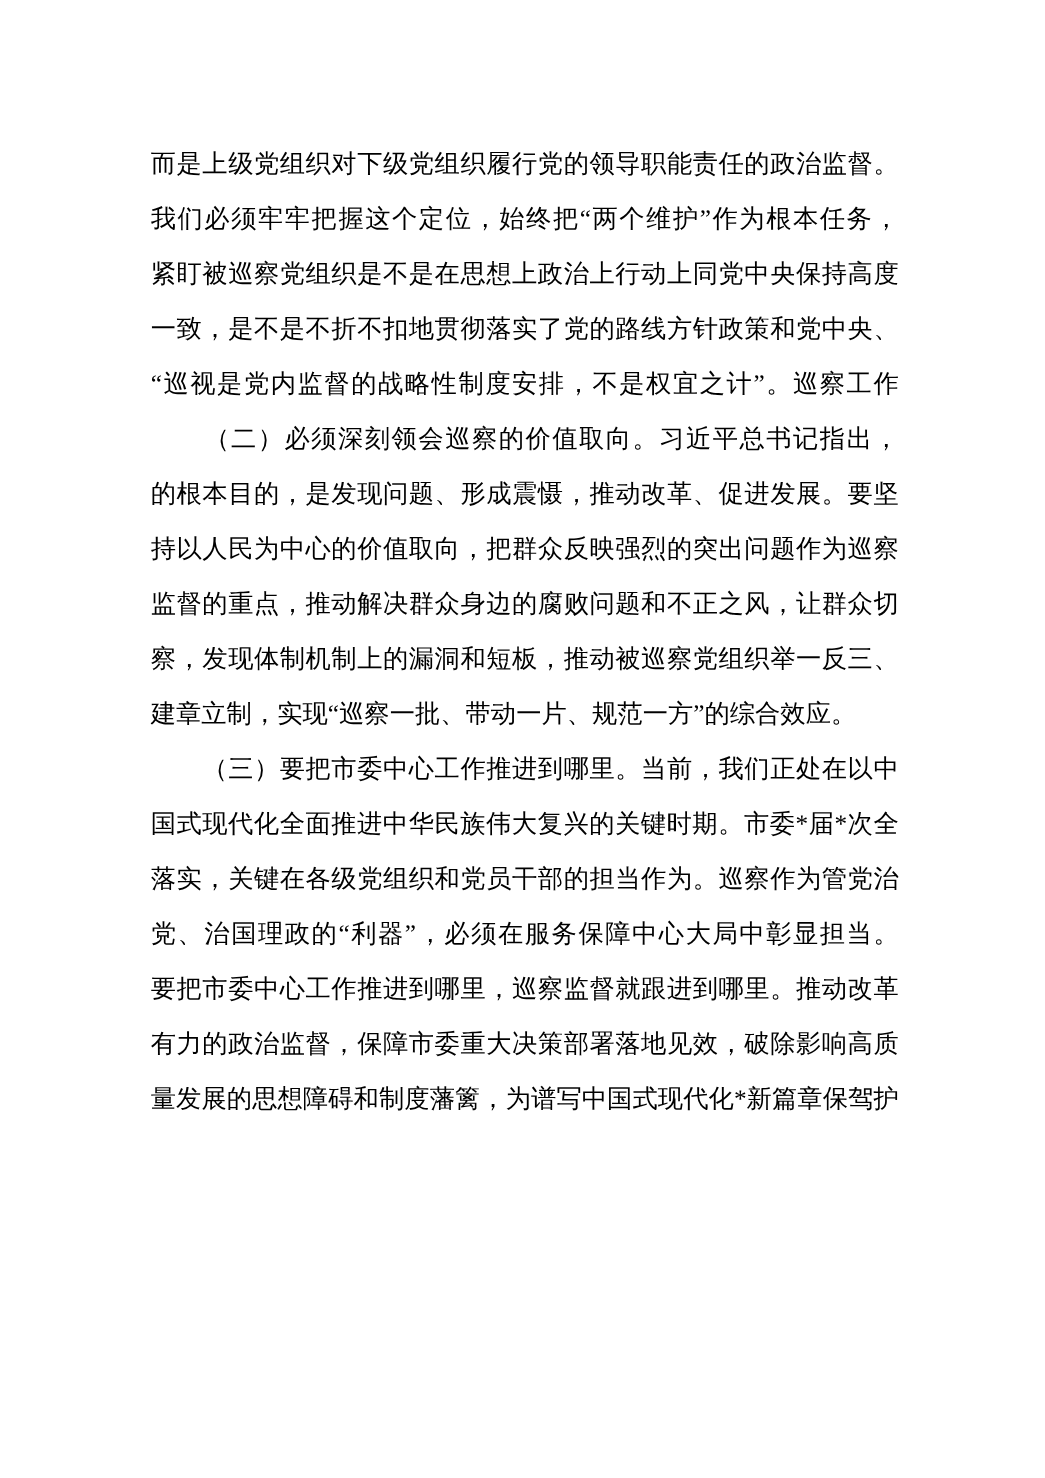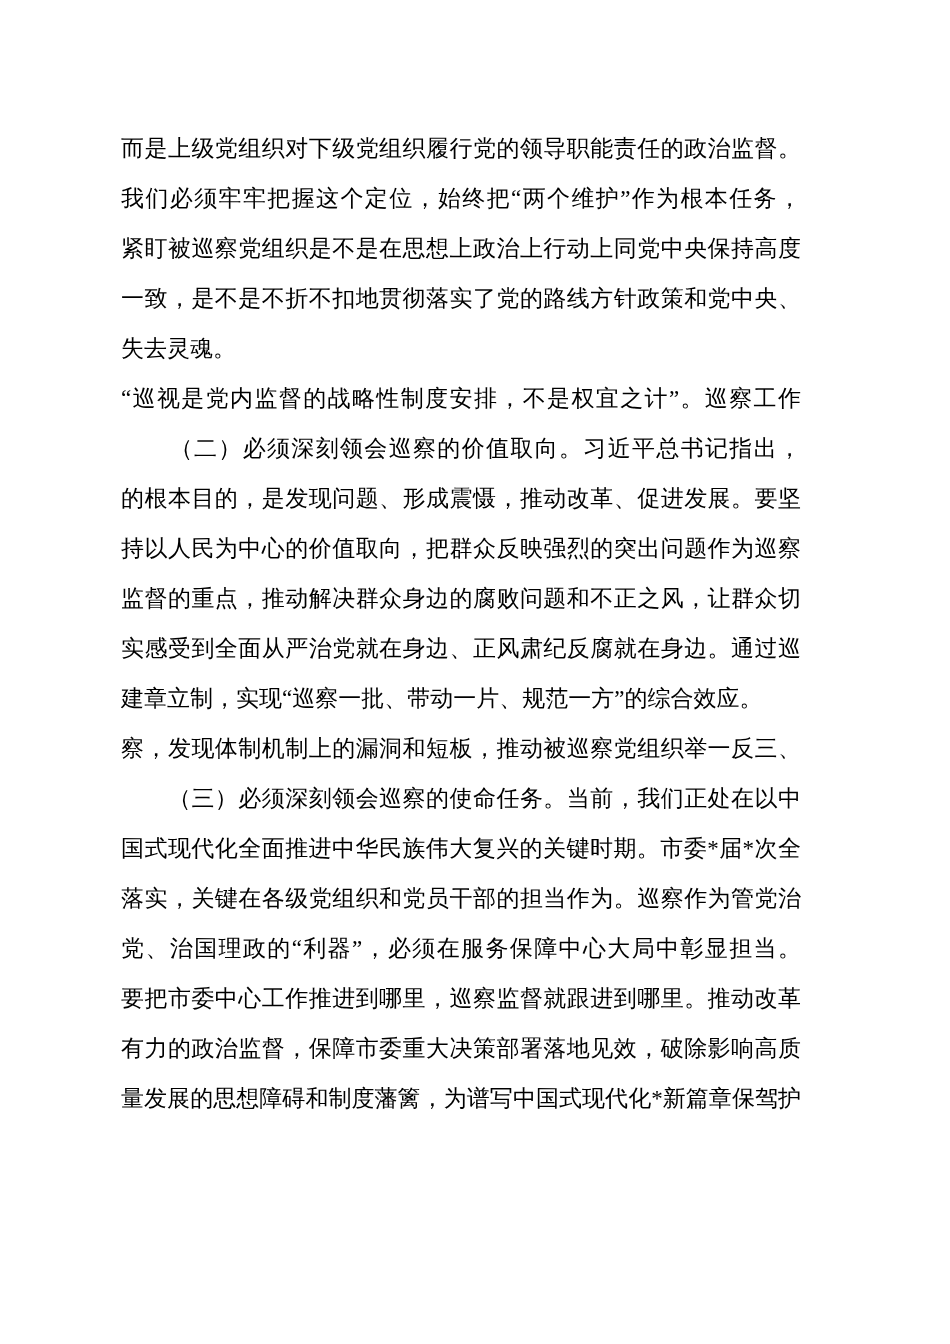--- a/index.html
+++ b/index.html
@@ -17,21 +17,21 @@
     position: absolute;
     left: 0;
     top: 0;
     width: 950px;
     height: 1344px;
     background: var(--page-bg, #ffffff);
     overflow: hidden;
   }
   .text-block {
     position: absolute;
-    left: 121px;
+    left: 137px;
     top: 124px;
     width: 680px;
     color: var(--text-color, #000000);
   }
   .paragraph {
     margin: 0;
     padding: 0;
   }
   .line {
     height: 50px;
@@ -51,34 +51,32 @@
 </head>
 <body>
 
 <div class="page">
   <div class="text-block" id="doc">
       <div class="paragraph">
         <div class="line">而是上级党组织对下级党组织履行党的领导职能责任的政治监督。</div>
         <div class="line">我们必须牢牢把握这个定位，始终把“两个维护”作为根本任务，</div>
         <div class="line">紧盯被巡察党组织是不是在思想上政治上行动上同党中央保持高度</div>
         <div class="line">一致，是不是不折不扣地贯彻落实了党的路线方针政策和党中央、</div>
-        <div class="line para-end">失去灵魂。</div>
       </div>
       <div class="paragraph">
         <div class="line">“巡视是党内监督的战略性制度安排，不是权宜之计”。巡察工作</div>
         <div class="line">　　（二）必须深刻领会巡察的价值取向。习近平总书记指出，</div>
         <div class="line">的根本目的，是发现问题、形成震慑，推动改革、促进发展。要坚</div>
         <div class="line">持以人民为中心的价值取向，把群众反映强烈的突出问题作为巡察</div>
         <div class="line">监督的重点，推动解决群众身边的腐败问题和不正之风，让群众切</div>
-        <div class="line">实感受到全面从严治党就在身边、正风肃纪反腐就在身边。通过巡</div>
+        <div class="line">察，发现体制机制上的漏洞和短板，推动被巡察党组织举一反三、</div>
         <div class="line para-end">建章立制，实现“巡察一批、带动一片、规范一方”的综合效应。</div>
-        <div class="line">察，发现体制机制上的漏洞和短板，推动被巡察党组织举一反三、</div>
       </div>
       <div class="paragraph">
-        <div class="line">　　（三）必须深刻领会巡察的使命任务。当前，我们正处在以中</div>
+        <div class="line">　　（三）要把市委中心工作推进到哪里。当前，我们正处在以中</div>
         <div class="line">国式现代化全面推进中华民族伟大复兴的关键时期。市委*届*次全</div>
         <div class="line">落实，关键在各级党组织和党员干部的担当作为。巡察作为管党治</div>
         <div class="line">党、治国理政的“利器”，必须在服务保障中心大局中彰显担当。</div>
         <div class="line">要把市委中心工作推进到哪里，巡察监督就跟进到哪里。推动改革</div>
         <div class="line">有力的政治监督，保障市委重大决策部署落地见效，破除影响高质</div>
         <div class="line">量发展的思想障碍和制度藩篱，为谱写中国式现代化*新篇章保驾护</div>
       </div>
     </div>
 </div>
 

